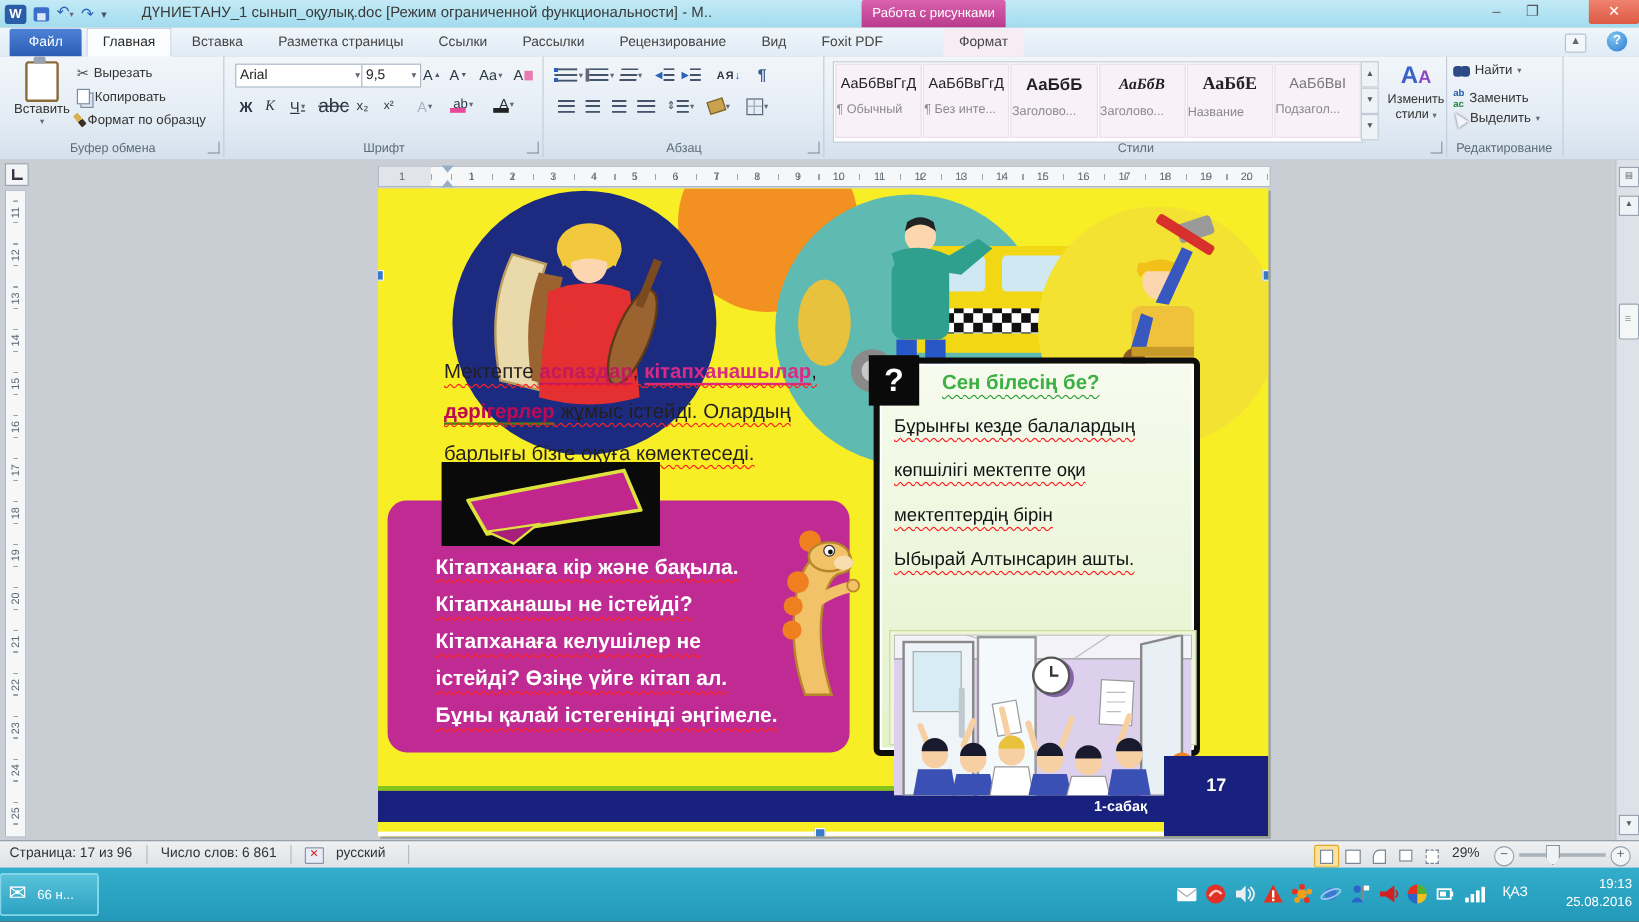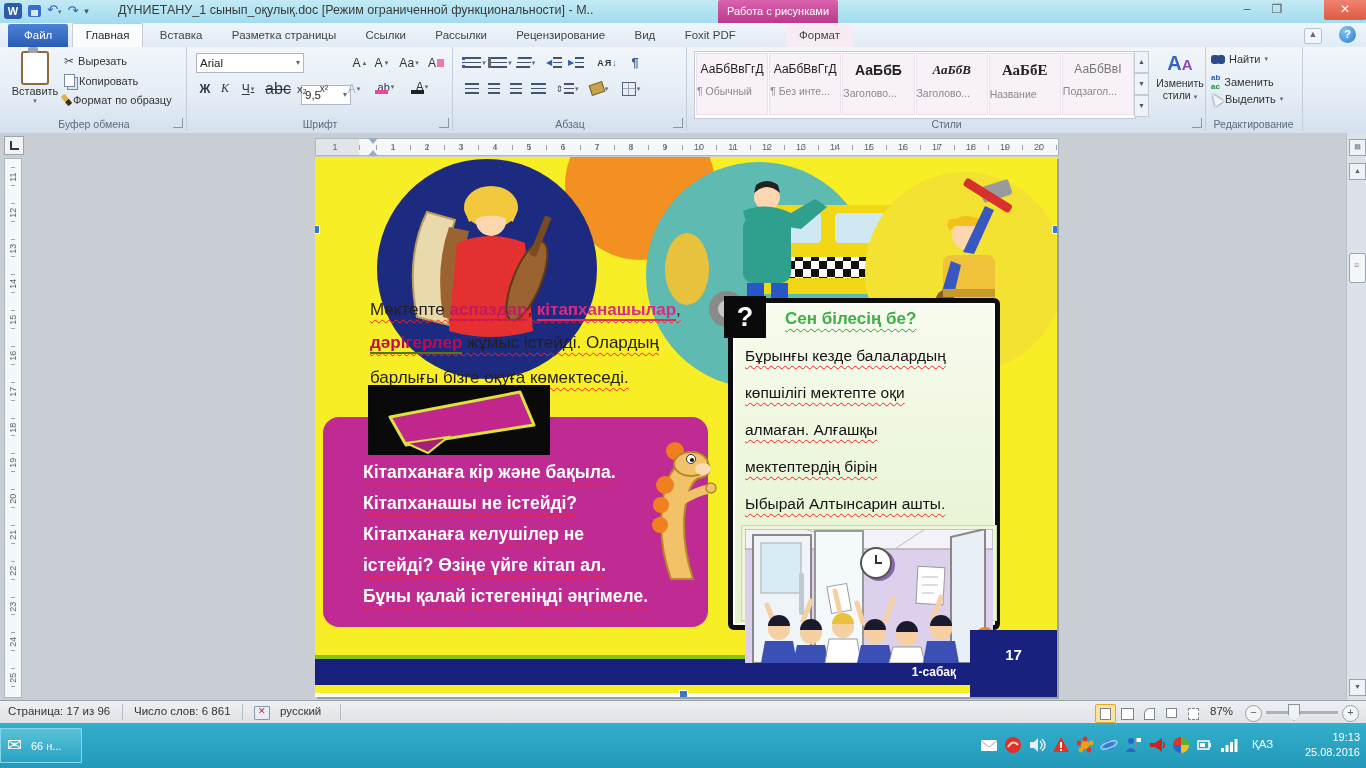--- a/index.html
+++ b/index.html
@@ -250,21 +250,21 @@
         <span>Формат по образцу</span>
       </div>
       <div class="grp-label">Буфер обмена</div>
       <div class="launcher"></div>
     </div>
 
     <div class="grp" style="left:188px;width:264px;">
       <div class="combo" style="left:8px;top:6px;width:100px;">
         <span>Arial</span><span class="dd">▾</span>
       </div>
-      <div class="combo" style="left:113px;top:6px;width:42px;margin-top:32px;">
+      <div class="combo" style="left:113px;top:6px;width:42px;">
         <span>9,5</span><span class="dd">▾</span>
       </div>
       <div class="rbtn" style="left:162px;top:6px;width:20px;">
         <span>А</span>
           <span style="font-size:6px;color:#556;">▲</span>
       </div>
       <div class="rbtn" style="left:184px;top:6px;width:20px;">
         <span>А</span>
           <span style="font-size:6px;color:#556;">▼</span>
       </div>
@@ -565,21 +565,20 @@
         <path d="M44,62 Q60,52 72,50" stroke="#f2c268" stroke-width="9" fill="none" stroke-linecap="round"></path>
         <circle cx="74" cy="49" r="5" fill="#f2c268" stroke="#b8862a" stroke-width="1.5"></circle>
       </svg>
 
       <div class="knowbox">
         <div class="know-title spg">Сен білесің бе?</div>
         <div class="know-lines">
 
         <p class="sp">Бұрынғы кезде балалардың</p>
             <p class="sp">көпшілігі мектепте оқи</p>
-            <p class="sp">алмаған.  Алғашқы</p>
             <p class="sp">мектептердің бірін</p>
             <p class="sp">Ыбырай Алтынсарин ашты.</p>
           </div>
         <div class="class-mat" style="background:#eef6da;border:1px solid #c8dc9c;padding:3px;">
           <svg width="248" height="134" viewBox="0 0 248 134">
             <rect width="248" height="134" fill="#dcd0ec"></rect>
             <rect x="0" y="0" width="248" height="20" fill="#f2f2f8" stroke="#999"></rect>
             <path d="M60 0 L120 20 M180 0 L150 20" stroke="#bbb" fill="none"></path>
             <rect x="8" y="6" width="58" height="128" fill="#eef4f8" stroke="#888" stroke-width="2"></rect>
             <rect x="16" y="14" width="40" height="50" fill="#d8ecf6" stroke="#aaa"></rect>
@@ -653,21 +652,21 @@
     <span class="sb-item" style="left:134px;">Число слов: 6 861</span>
     <div class="sb-sep" style="left:242px;"></div>
     <div class="sb-book" style="left:254px;"></div>
     <span class="sb-item" style="left:280px;">русский</span>
     <div class="sb-sep" style="left:340px;"></div>
     <div class="viewbtn active" style="left:1095px;"><span class="pg"></span></div>
     <div class="viewbtn" style="left:1117px;"><span class="pg" style="width:11px;"></span></div>
     <div class="viewbtn" style="left:1139px;"><span class="pg" style="border-radius:50% 0 0 0;"></span></div>
     <div class="viewbtn" style="left:1161px;"><span class="pg" style="height:8px;"></span></div>
     <div class="viewbtn" style="left:1183px;"><span class="pg" style="border-style:dashed;"></span></div>
-    <span class="sb-item" style="left:1210px;">87%</span>
+    <span class="sb-item" style="left:1210px;">29%</span>
     <div class="zoom-minus" style="left:1245px;">−</div>
     <div class="zoom-track" style="left:1266px;"></div>
     <div class="zoom-thumb" style="left:1288px;"></div>
     <div class="zoom-plus" style="left:1342px;">+</div>
   </div>
 
   <div class="taskbar">
     <div class="startbtn">
       <div class="winlogo">
           <span></span>

